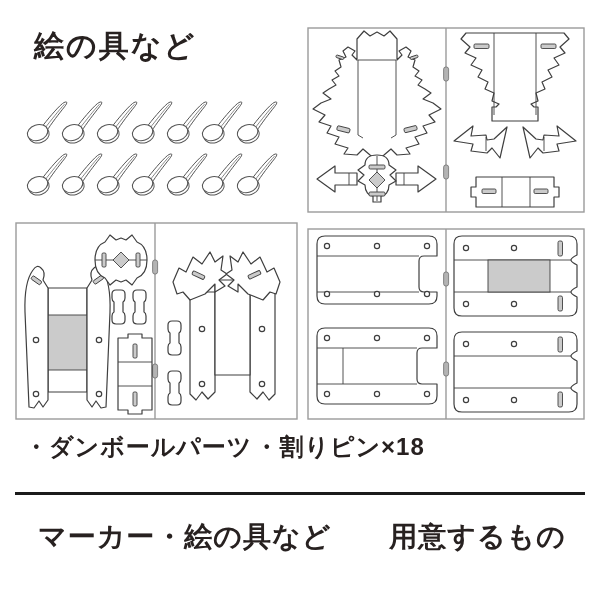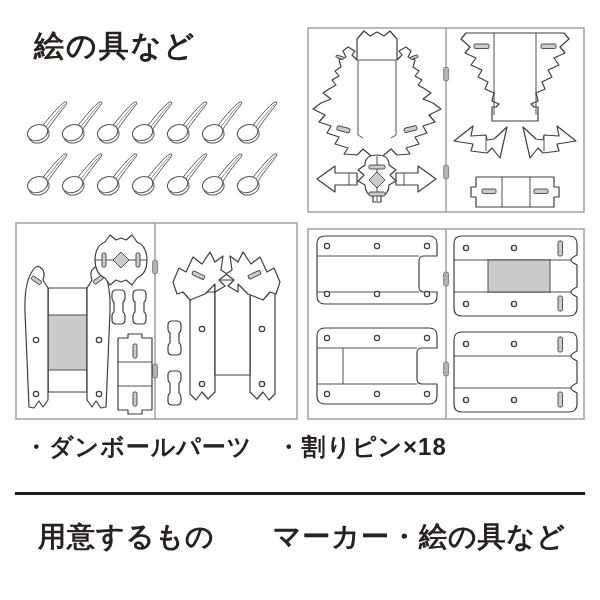--- a/index.html
+++ b/index.html
@@ -6,21 +6,21 @@
   body{
     width:600px;height:600px;background:#ffffff;position:relative;overflow:hidden;
     font-family:"Liberation Sans","DejaVu Sans",sans-serif;color:#272120;
   }
   .abs{position:absolute;}
   .title{
     left:34px;top:26px;font-size:30px;font-weight:bold;letter-spacing:2px;color:#272120;
   }
   .contents-line{
     left:24px;top:431px;font-size:24px;font-weight:bold;letter-spacing:1px;
-    display:flex;gap:24px;white-space:nowrap;color:#272120;
+    display:flex;gap:2px;white-space:nowrap;color:#272120;
   }
   .divider{
     left:15px;top:492px;width:570px;height:2.5px;background:#1b1b1b;
   }
   .prepare-line{
     left:38px;top:518px;font-size:28px;font-weight:bold;letter-spacing:1px;
     display:flex;gap:58px;white-space:nowrap;color:#272120;
   }
   svg .card{stroke:#3f3f3f;stroke-width:1.2;fill:#ffffff;stroke-linejoin:round;}
   svg .inner{stroke:#3f3f3f;stroke-width:0.9;fill:none;}
@@ -278,15 +278,15 @@
 </svg>
 
 <div class="abs contents-line">
   <span>・ダンボールパーツ</span>
   <span>・割りピン×18</span>
 </div>
 
 <div class="abs divider"></div>
 
 <div class="abs prepare-line">
+  <span>マーカー・絵の具など</span>
   <span>用意するもの</span>
-  <span>マーカー・絵の具など</span>
 </div>
 
 </body></html>

